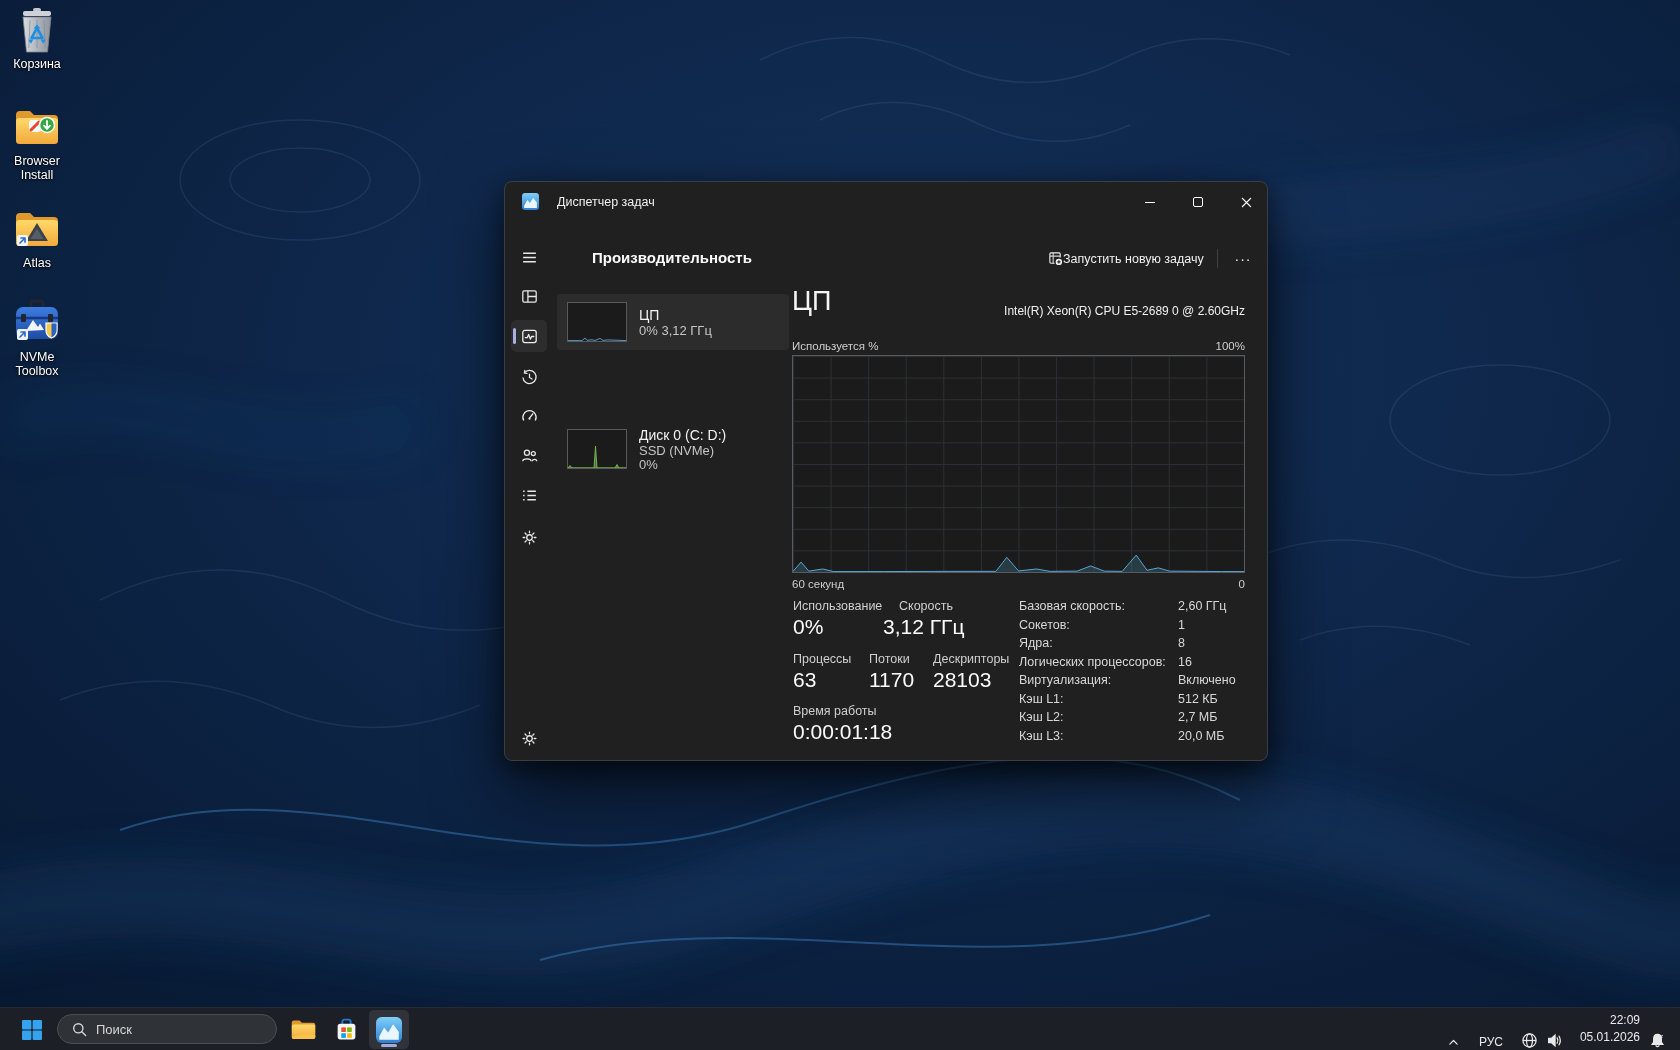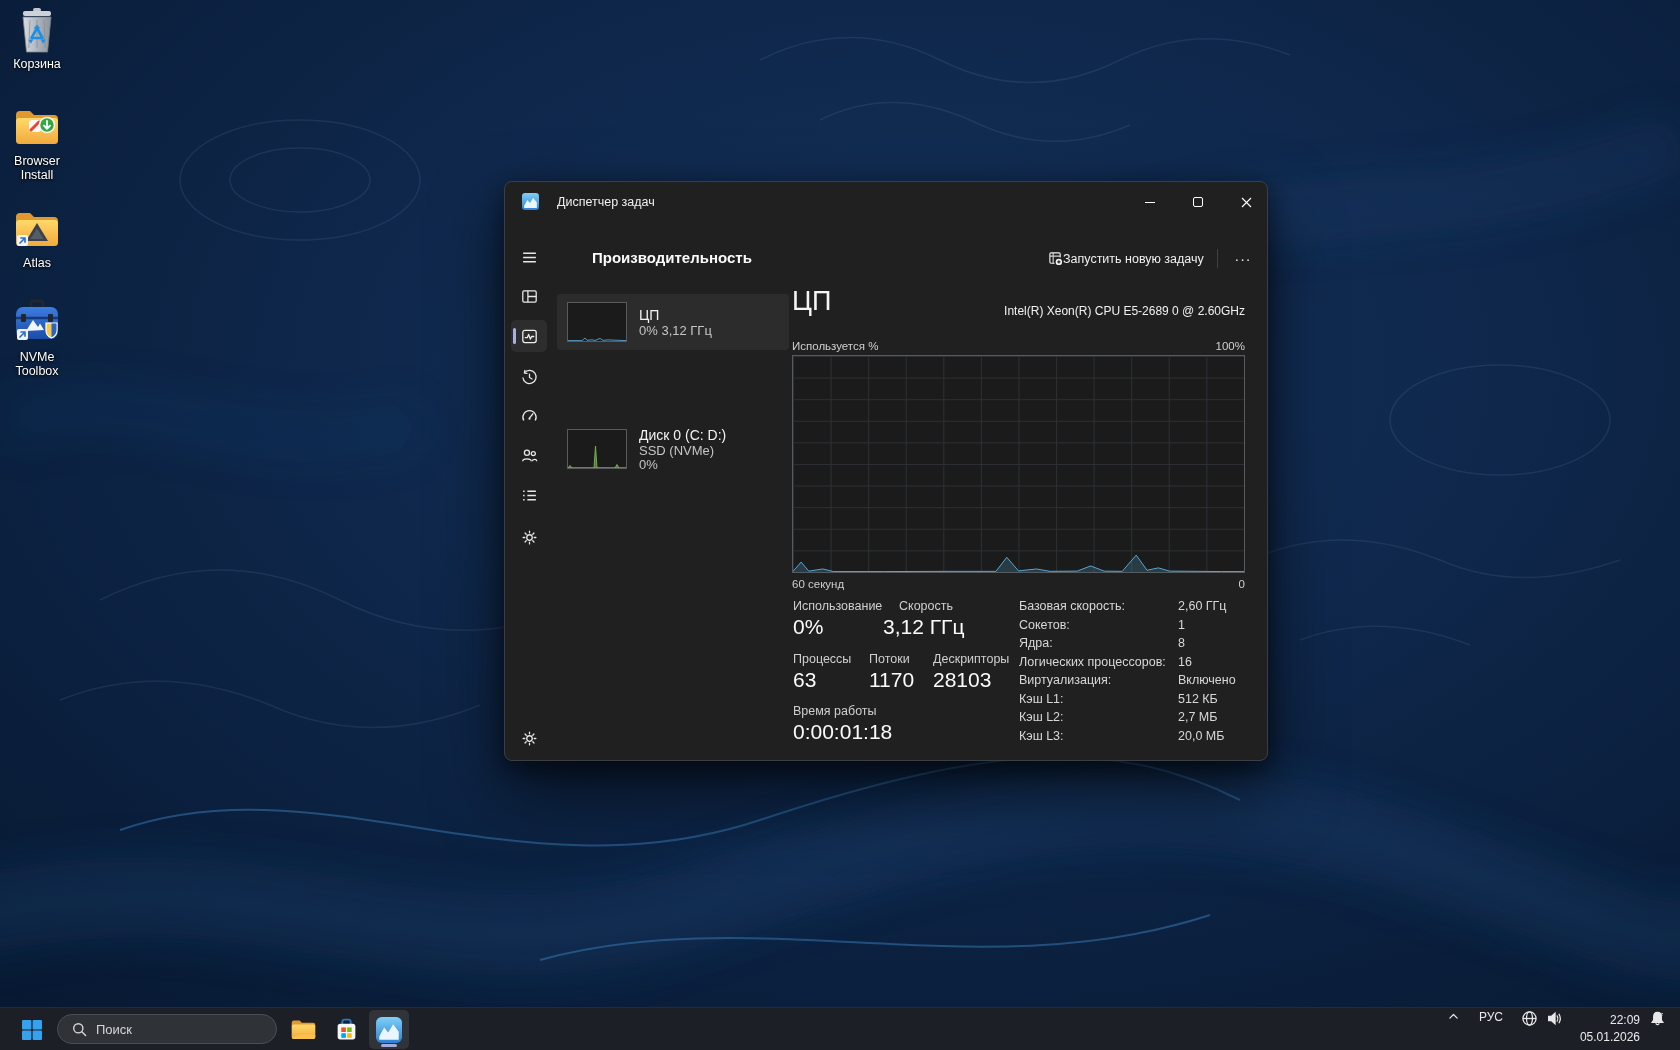--- a/index.html
+++ b/index.html
@@ -76,21 +76,21 @@
   .tb-btn { position:absolute; top:2px; width:40px; height:39px; border-radius:5px;
             display:flex; align-items:center; justify-content:center; }
   .tb-btn.active { background:rgba(255,255,255,.09); }
   .tb-underline { position:absolute; bottom:2px; left:50%; transform:translateX(-50%);
                   width:16px; height:3px; border-radius:2px; background:#a7abd9; }
   .searchbox { position:absolute; left:57px; top:6px; width:220px; height:30px; border-radius:15px;
                background:#2f3338; border:1px solid #4b4e54; display:flex; align-items:center; gap:9px;
                padding:0 14px; color:#d6d6d6; font-size:13px; }
   .tray-txt { font-size:12px; color:#eaeaea; }
   .tray-btn { position:absolute; top:2px; height:39px; border-radius:5px; display:flex;
-              align-items:flex-start; justify-content:center; gap:8px; }
+              align-items:flex-end; justify-content:center; gap:8px; }
   .clock { position:absolute; left:1566px; top:4px; width:74px; height:36px; text-align:right;
            font-size:12px; line-height:17px; color:#eaeaea; }
 </style>
 </head>
 <body>
 
 <div id="screen">
 
   <svg id="wallpaper" width="1680" height="1050" viewBox="0 0 1680 1050">
     <defs>

